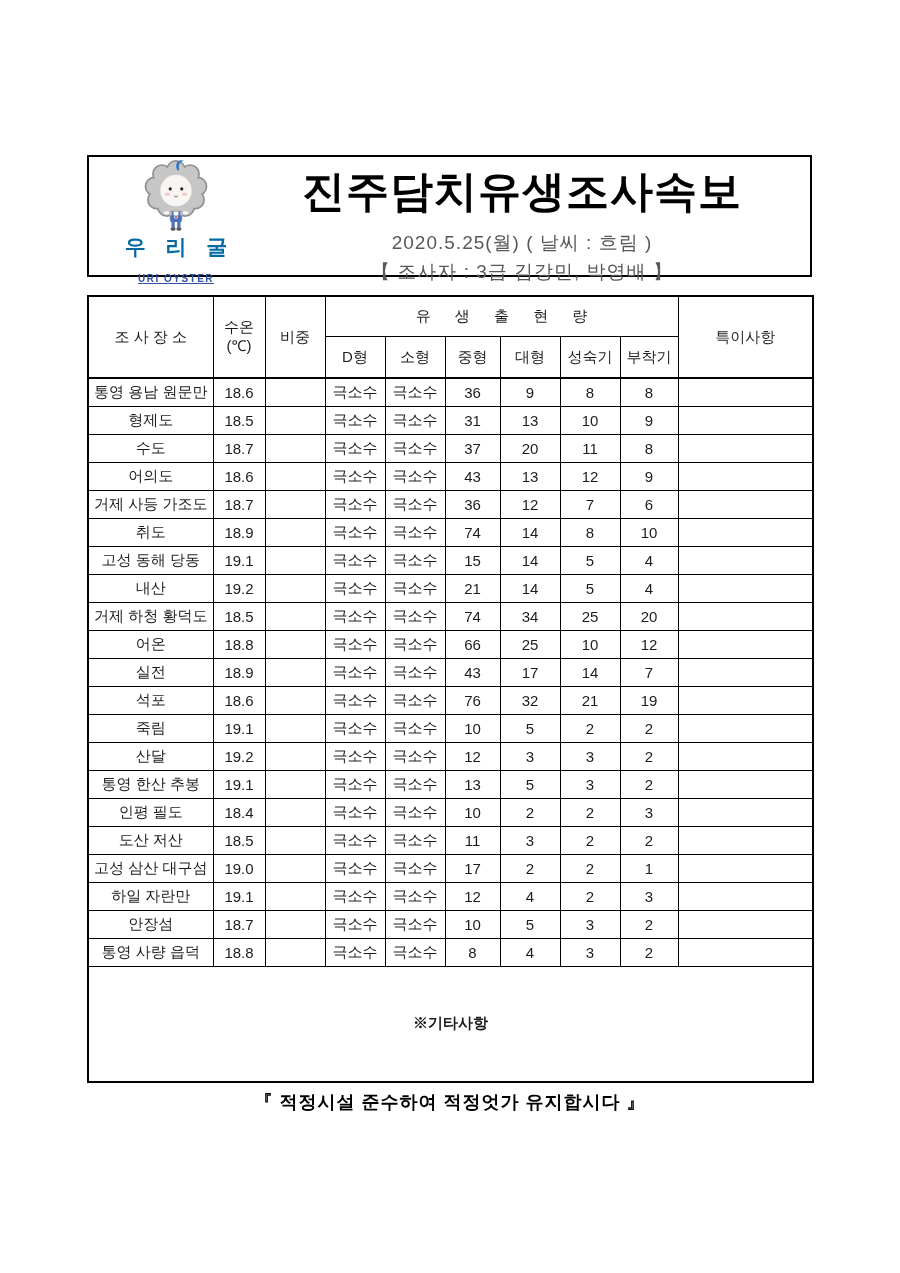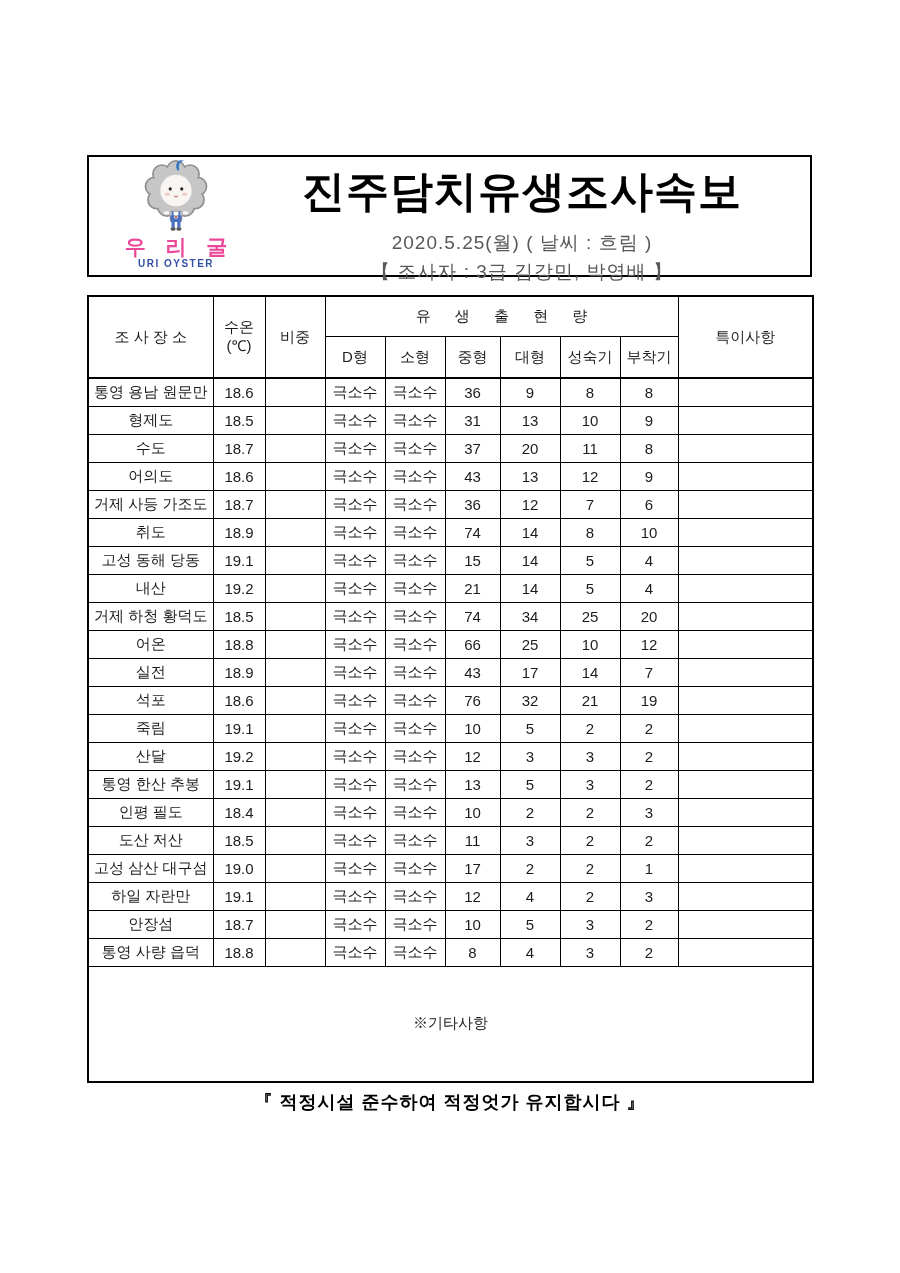--- a/index.html
+++ b/index.html
@@ -12,26 +12,26 @@
   
   .header-box {
     position:absolute; left:87px; top:155px; width:721px; height:118px;
     border:2px solid #000; background:#fff;
   }
   .logo {
     position:absolute; left:24px; top:3px; width:126px; text-align:center;
   }
   .logo svg { display:block; margin:0 auto; }
   .logo-ko {
-    color:#ec4899; font-weight:bold; font-size:21px; letter-spacing:7px;
+    color:#0369a1; font-weight:bold; font-size:21px; letter-spacing:7px;
     text-indent:7px; line-height:1.05; white-space:nowrap;
   }
   .logo-en {
     color:#3452a4; font-weight:bold; font-size:10px; letter-spacing:1.5px;
-    margin-top:0; white-space:nowrap;
+    margin-top:15px; white-space:nowrap;text-decoration:underline;
   }
   .title-wrap { position:absolute; left:153px; right:8px; top:6px; text-align:center; }
   .doc-title { font-size:43px; font-weight:bold; letter-spacing:1px; color:#000; white-space:nowrap; }
   .sub-line1 { margin-top:9px; font-size:19px; color:#585858; letter-spacing:1px; white-space:pre; }
   .sub-line2 { margin-top:3px; font-size:19px; color:#585858; letter-spacing:1px; white-space:pre; }
 
   
   .table-wrap { position:absolute; left:87px; top:295px; }
   table.survey { border-collapse:collapse; table-layout:fixed; width:725px; border:2px solid #000; }
   table.survey td {
@@ -42,21 +42,21 @@
   thead tr.sub-head td { font-size:15px; height:40px; }
   thead tr.top-head td { height:39px; }
   thead td.span2 { border-bottom:2px solid #000; }
   thead tr.sub-head td { border-bottom:2px solid #000; }
   td.group-head { letter-spacing:10px; text-indent:10px; }
   tbody.data tr { height:28px; }
   td.loc-left  { text-align:left;  padding-left:5px;  white-space:pre; }
   td.loc-right { text-align:right; padding-right:6px; white-space:pre; }
   .etc-cell {
     height:114px; vertical-align:top; text-align:left;
-    padding:2px 0 0 4px; font-weight:normal; font-size:16px; color:#111;margin-left:6px;
+    padding:2px 0 0 4px; font-weight:bold; font-size:16px; color:#111;margin-left:6px;
   }
   .temp-line { display:block; line-height:1.25; }
 
   
   .footer-slogan {
     position:absolute; left:0; top:1090px; width:100%; text-align:center;
     font-size:18px; font-weight:bold; letter-spacing:1px; color:#000; white-space:pre;
   }
 </style>
 </head>

